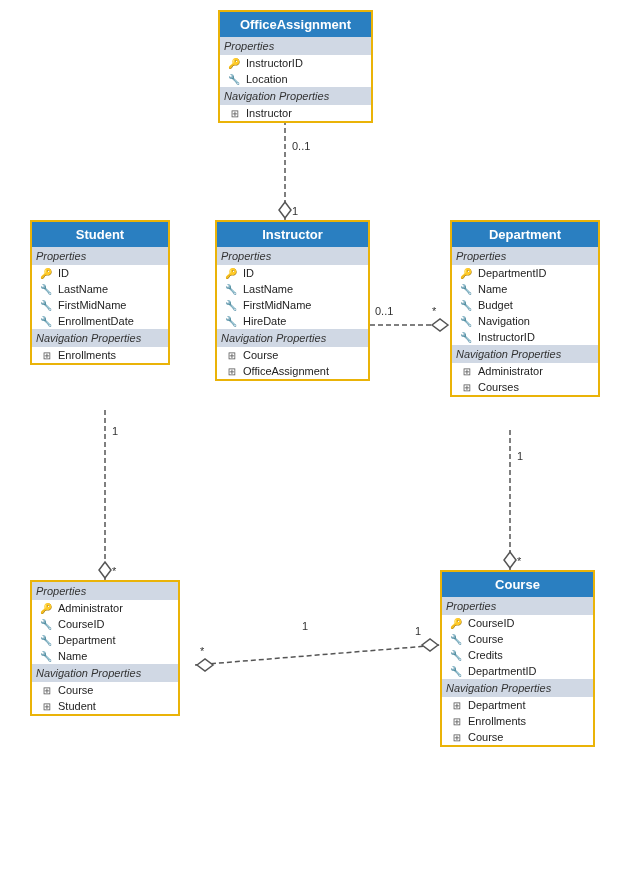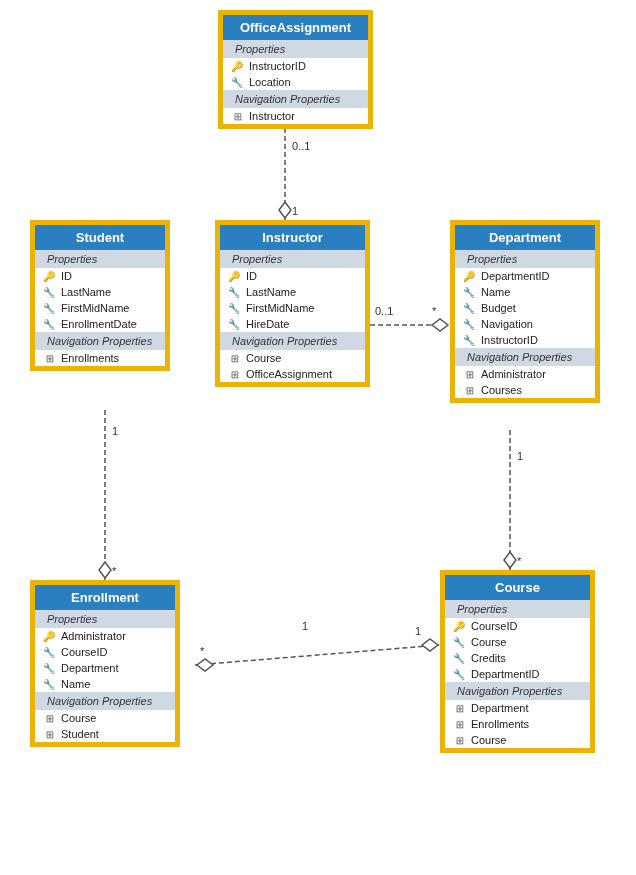--- a/index.html
+++ b/index.html
@@ -13,36 +13,36 @@
       position: relative;
     }
     .diagram-container {
       width: 636px;
       height: 875px;
       position: relative;
       background: #fff;
     }
     .entity-box {
       position: absolute;
-      border: 5px solid #eab308;
+      border: 2px solid #eab308;
       background: #a21caf;
       min-width: 130px;
     }
     .entity-header {
       background: #2a7fc1;
       color: #fff;
       text-align: center;
       font-weight: bold;
       padding: 5px 8px;
       font-size: 13px;
     }
     .section-header {
       background: #d0d8e4;
       color: #333;
-      padding: 3px 12px;
+      padding: 3px 4px;
       font-size: 11px;
       font-style: italic;
     }
     .property-row {
       display: flex;
       align-items: center;
       padding: 2px 8px;
       font-size: 11px;
       color: #222;
       background: #fff;
@@ -215,21 +215,20 @@
       <span class="icon nav-icon">⊞</span>
       <span>Administrator</span>
     </div>
     <div class="property-row">
       <span class="icon nav-icon">⊞</span>
       <span>Courses</span>
     </div>
   </div>
 
   <div class="entity-box" style="left:30px; top:580px; min-width:150px;">
-    <div class="entity-header">Enrollment</div>
     <div class="section-header">Properties</div>
     <div class="property-row">
       <span class="icon key-icon">🔑</span>
       <span>Administrator</span>
     </div>
     <div class="property-row">
       <span class="icon wrench-icon">🔧</span>
       <span>CourseID</span>
     </div>
     <div class="property-row">

